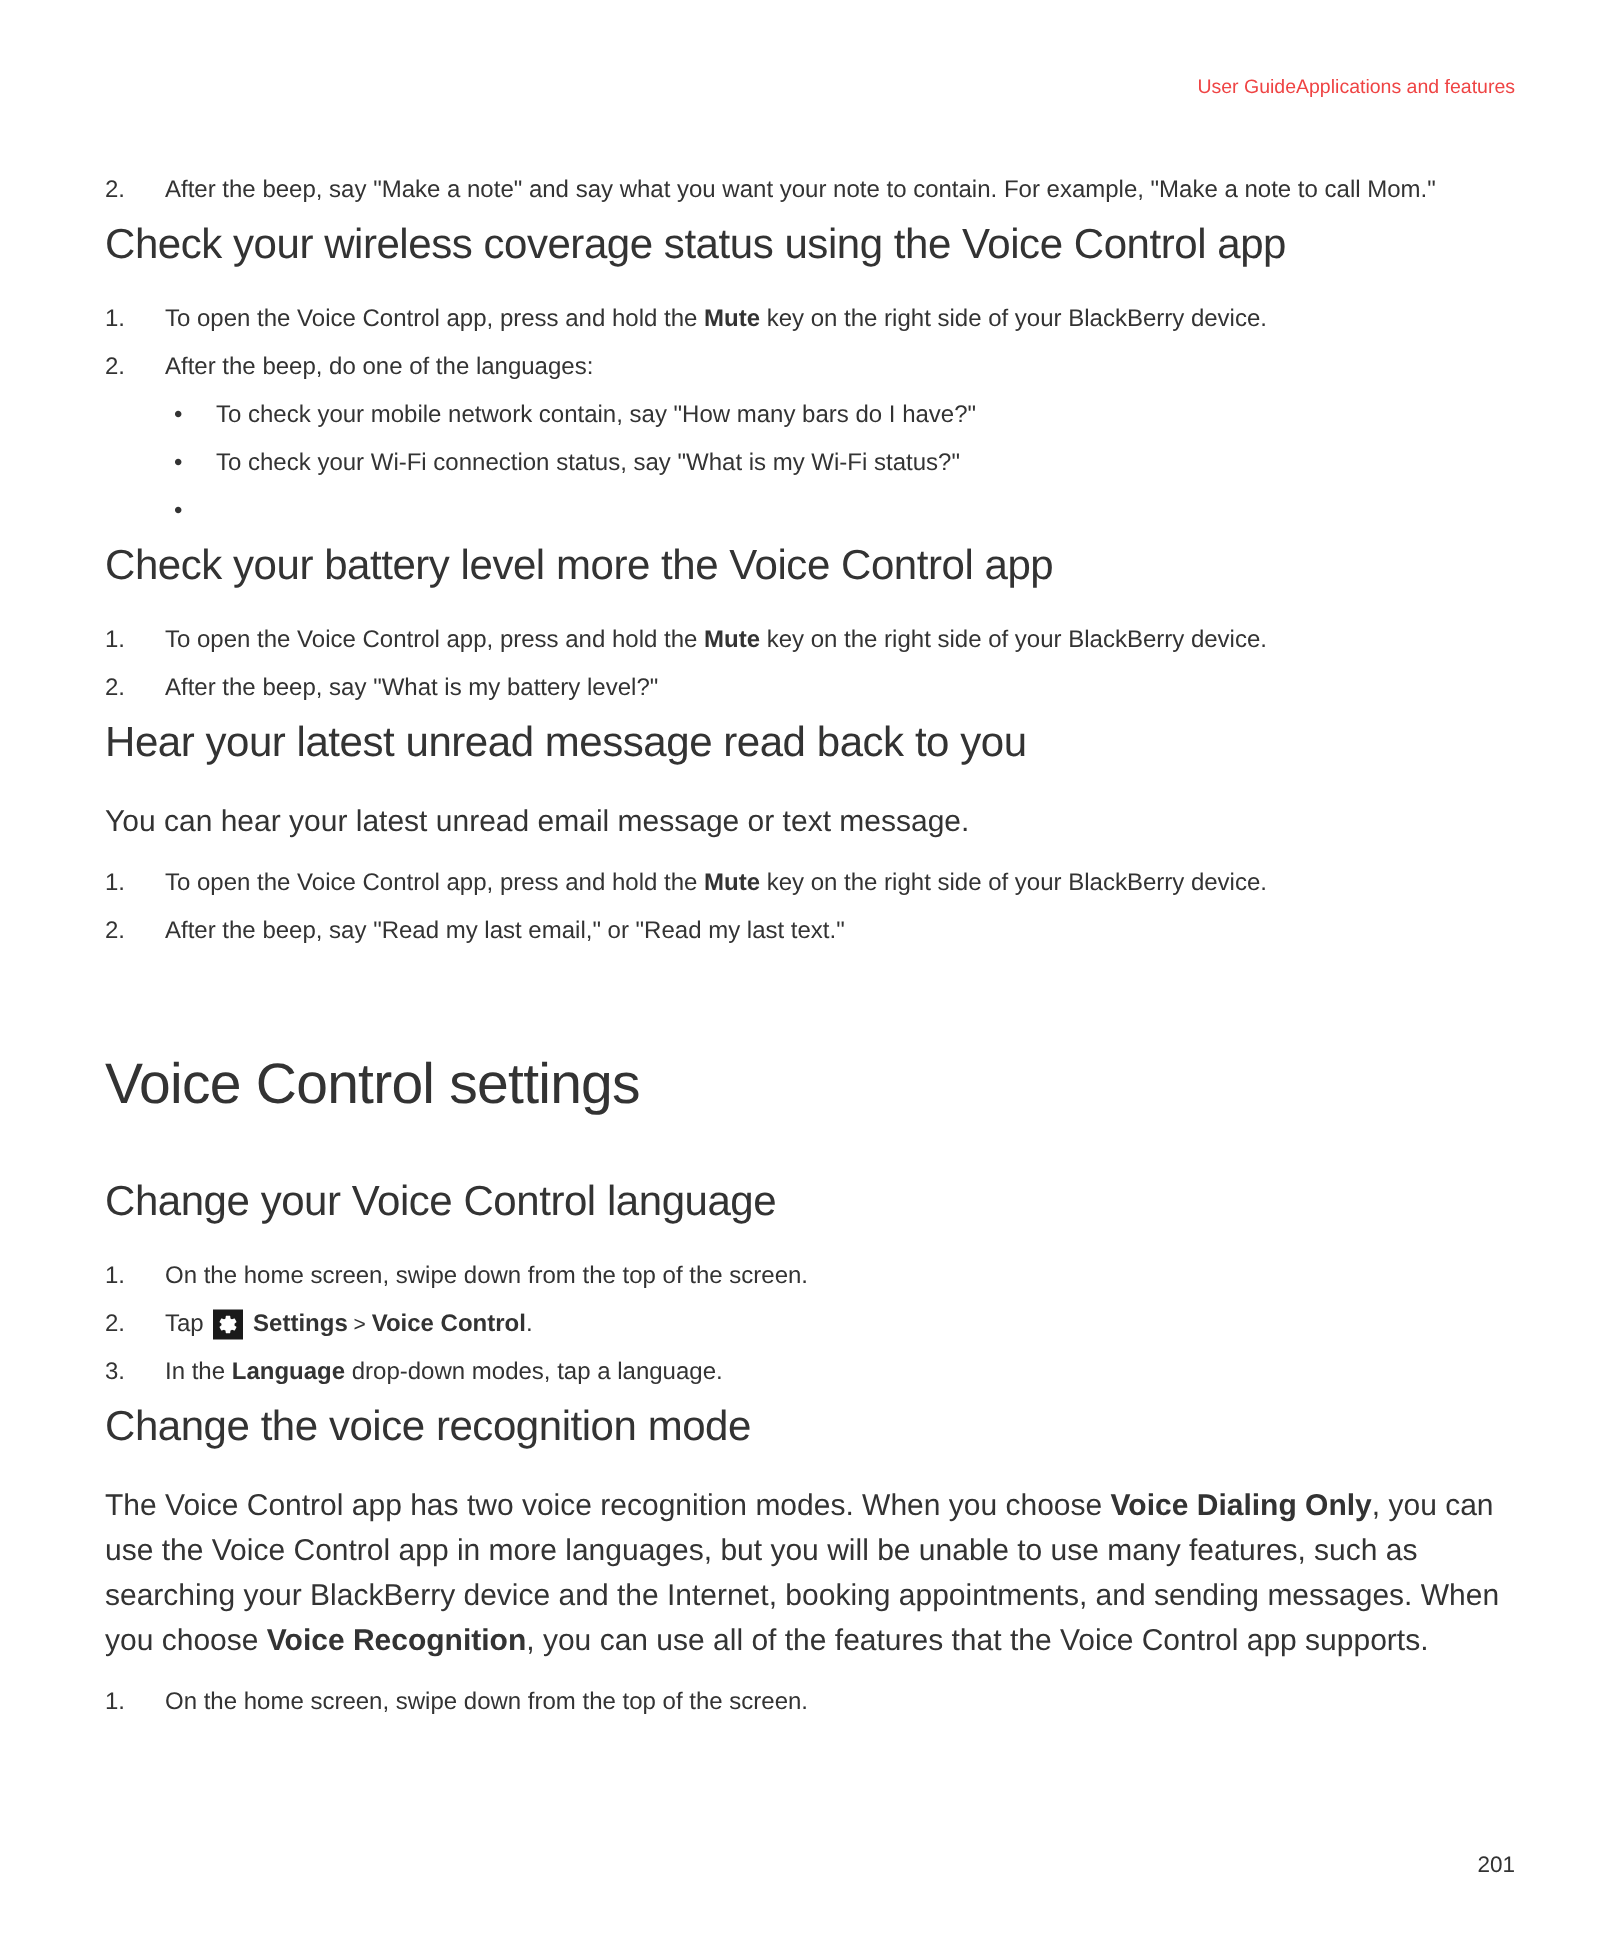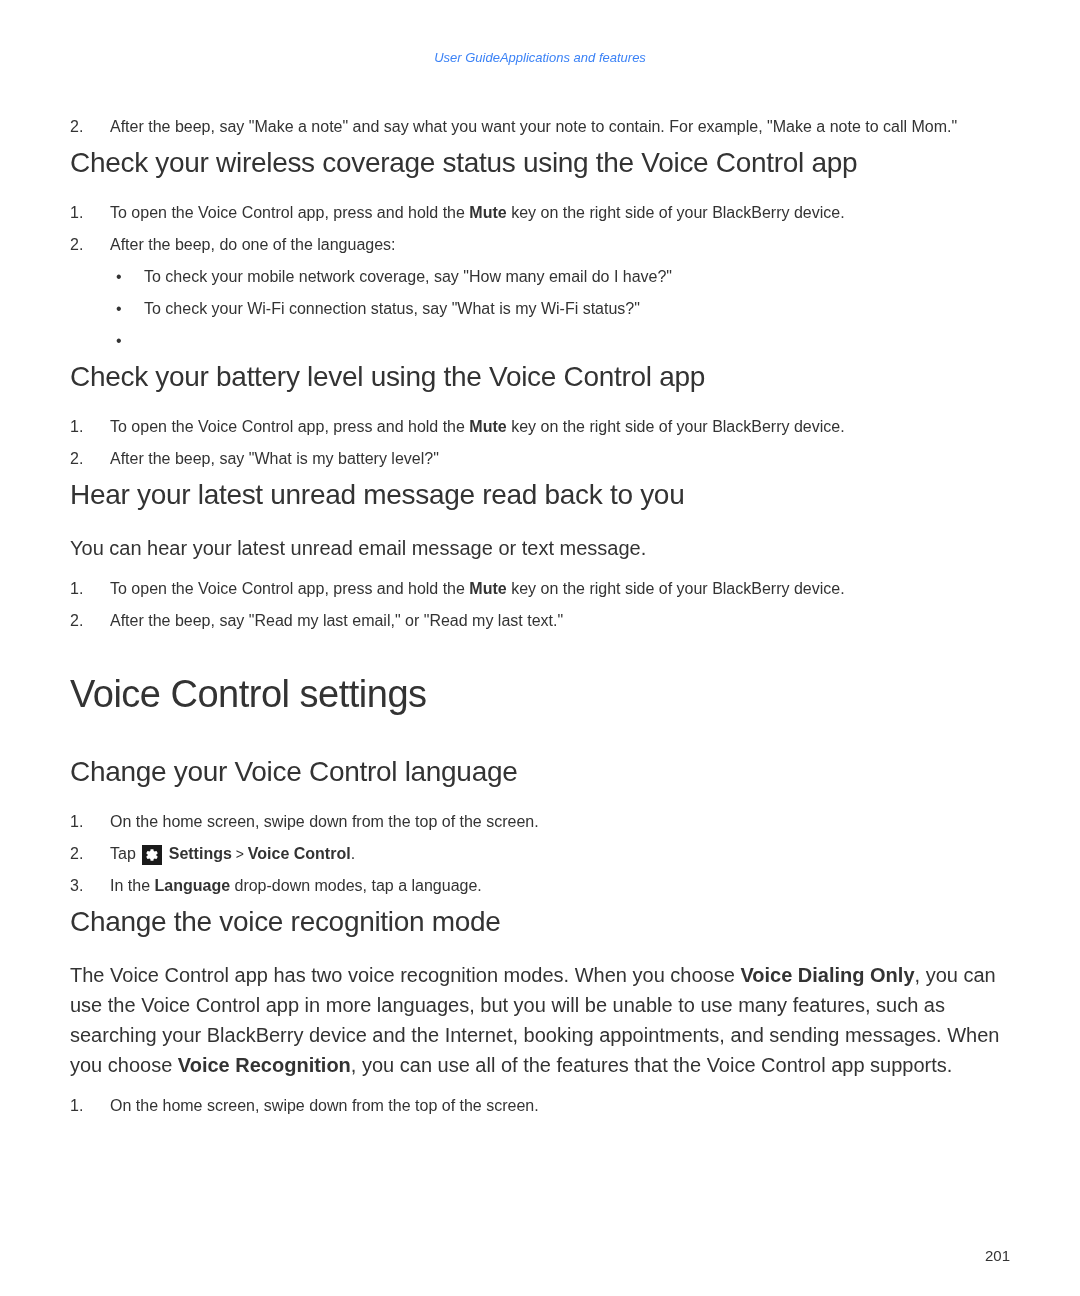--- a/index.html
+++ b/index.html
@@ -11,26 +11,25 @@
       font-family: -apple-system, BlinkMacSystemFont, "Segoe UI", Arial, sans-serif;
       background: #ffffff;
       color: #333;
       width: 1080px;
       min-height: 1296px;
       padding: 50px 70px 40px 70px;
       position: relative;
     }
     .header-row {
       display: flex;
-      justify-content: center;
+      justify-content: flex-end;
       font-size: 13px;
-      color: #3b82f6;
+      color: #ef4444;
       margin-bottom: 50px;
       font-weight: 300;
-      font-style: italic;
     }
     .numbered-item {
       display: flex;
       margin-bottom: 8px;
       font-size: 16px;
       line-height: 1.5;
       color: #333;
     }
     .item-number {
       width: 40px;
@@ -43,21 +42,21 @@
       font-size: 28px;
       font-weight: 400;
       color: #333;
       margin-bottom: 22px;
       letter-spacing: -0.3px;
     }
     h1 {
       font-size: 38px;
       font-weight: 400;
       color: #333;
-      margin-top: 40px;
+      margin-top: 69px;
       margin-bottom: 40px;
       letter-spacing: -0.5px;
     }
     .bullet-list {
       margin-left: 40px;
       margin-top: 6px;
     }
     .bullet-item {
       display: flex;
       margin-bottom: 8px;
@@ -90,21 +89,21 @@
       position: relative;
     }
     .settings-icon svg {
       position: absolute;
       top: 50%;
       left: 50%;
       transform: translate(-50%, -50%);
     }
     .page-number {
       position: absolute;
-      bottom: 32px;
+      bottom: 44px;
       right: 70px;
       font-size: 15px;
       color: #333;
     }
     .ol-container {
       margin-bottom: 2px;
     }
     .gt {
       font-size: 14px;
     }
@@ -135,32 +134,32 @@
   </div>
   <div class="numbered-item">
     <span class="item-number">2.</span>
     <span class="item-content">After the beep, do one of the languages:</span>
   </div>
 </div>
 
 <div class="bullet-list">
   <div class="bullet-item">
     <span class="bullet">•</span>
-    <span>To check your mobile network coverage, say "How many email do I have?"</span>
+    <span>To check your mobile network contain, say "How many bars do I have?"</span>
   </div>
   <div class="bullet-item">
     <span class="bullet">•</span>
     <span>To check your Wi-Fi connection status, say "What is my Wi-Fi status?"</span>
   </div>
   <div class="bullet-item">
     <span class="bullet">•</span>
   </div>
 </div>
 
-<h2>Check your battery level using the Voice Control app</h2>
+<h2>Check your battery level more the Voice Control app</h2>
 
 <div class="ol-container">
   <div class="numbered-item">
     <span class="item-number">1.</span>
     <span class="item-content">
       <span>To open the Voice Control app, press and hold the </span><span class="bold">Mute</span><span> key on the right side of your BlackBerry device.</span>
     </span>
   </div>
   <div class="numbered-item">
     <span class="item-number">2.</span>

